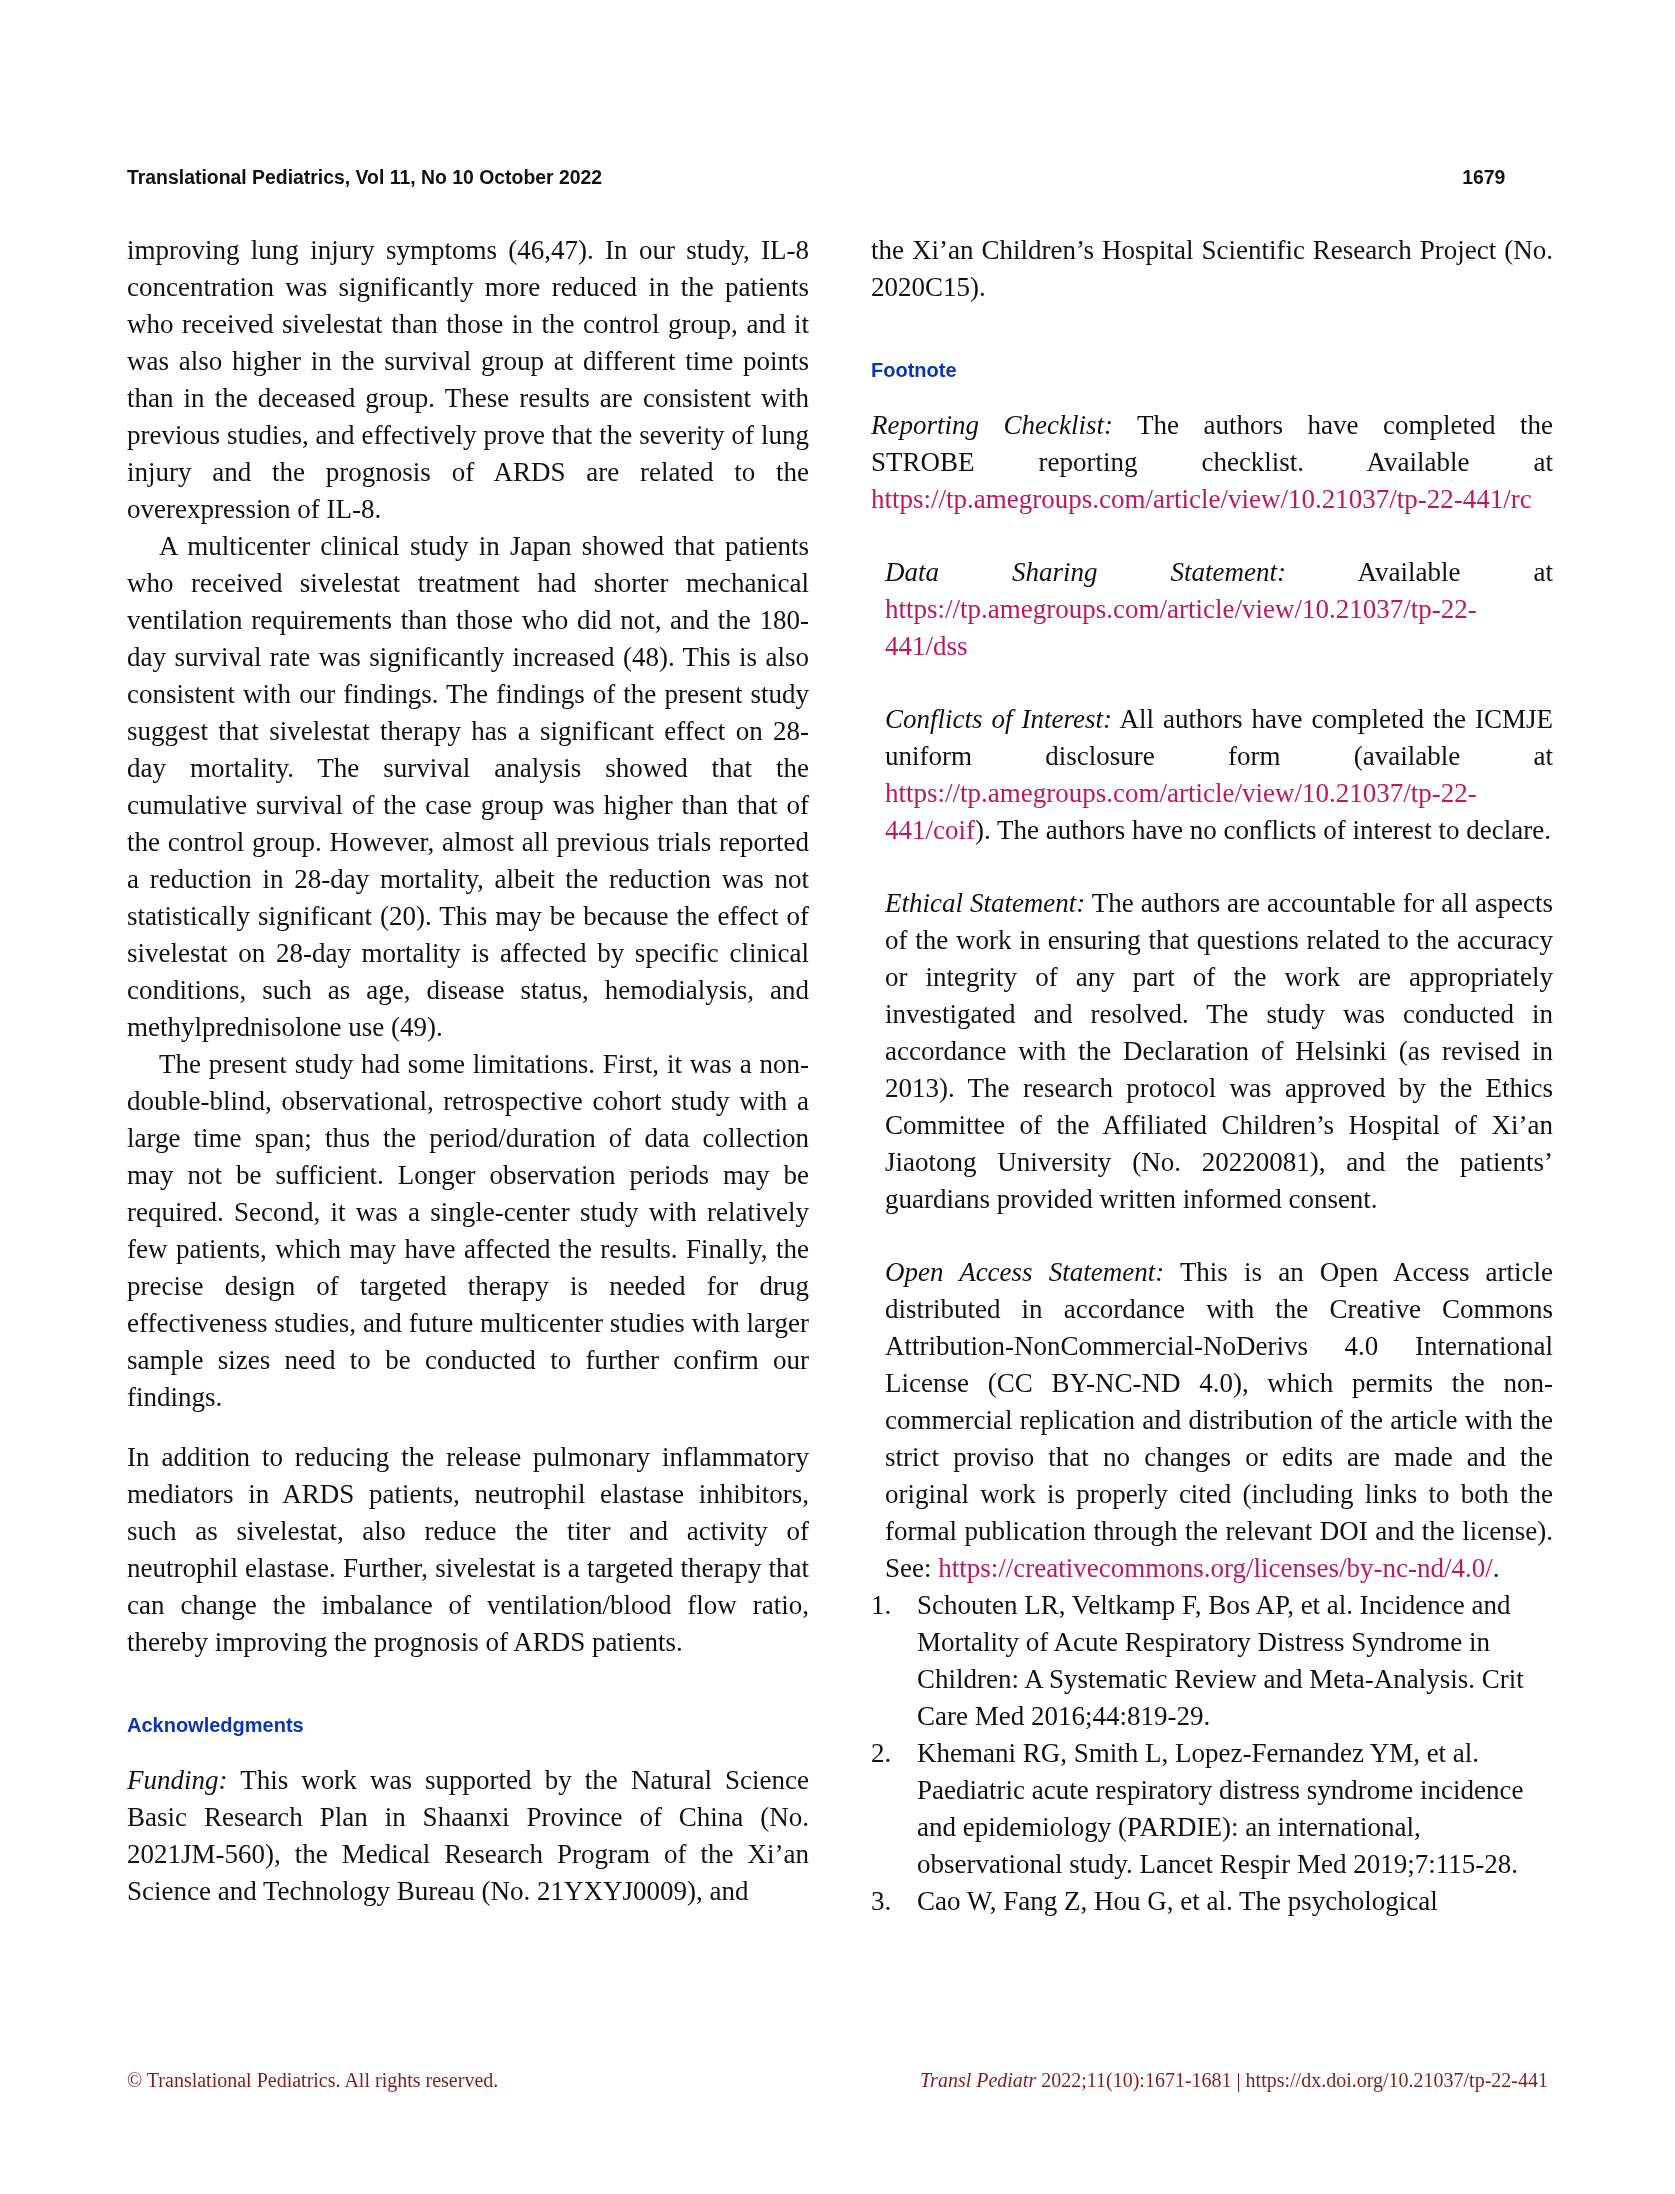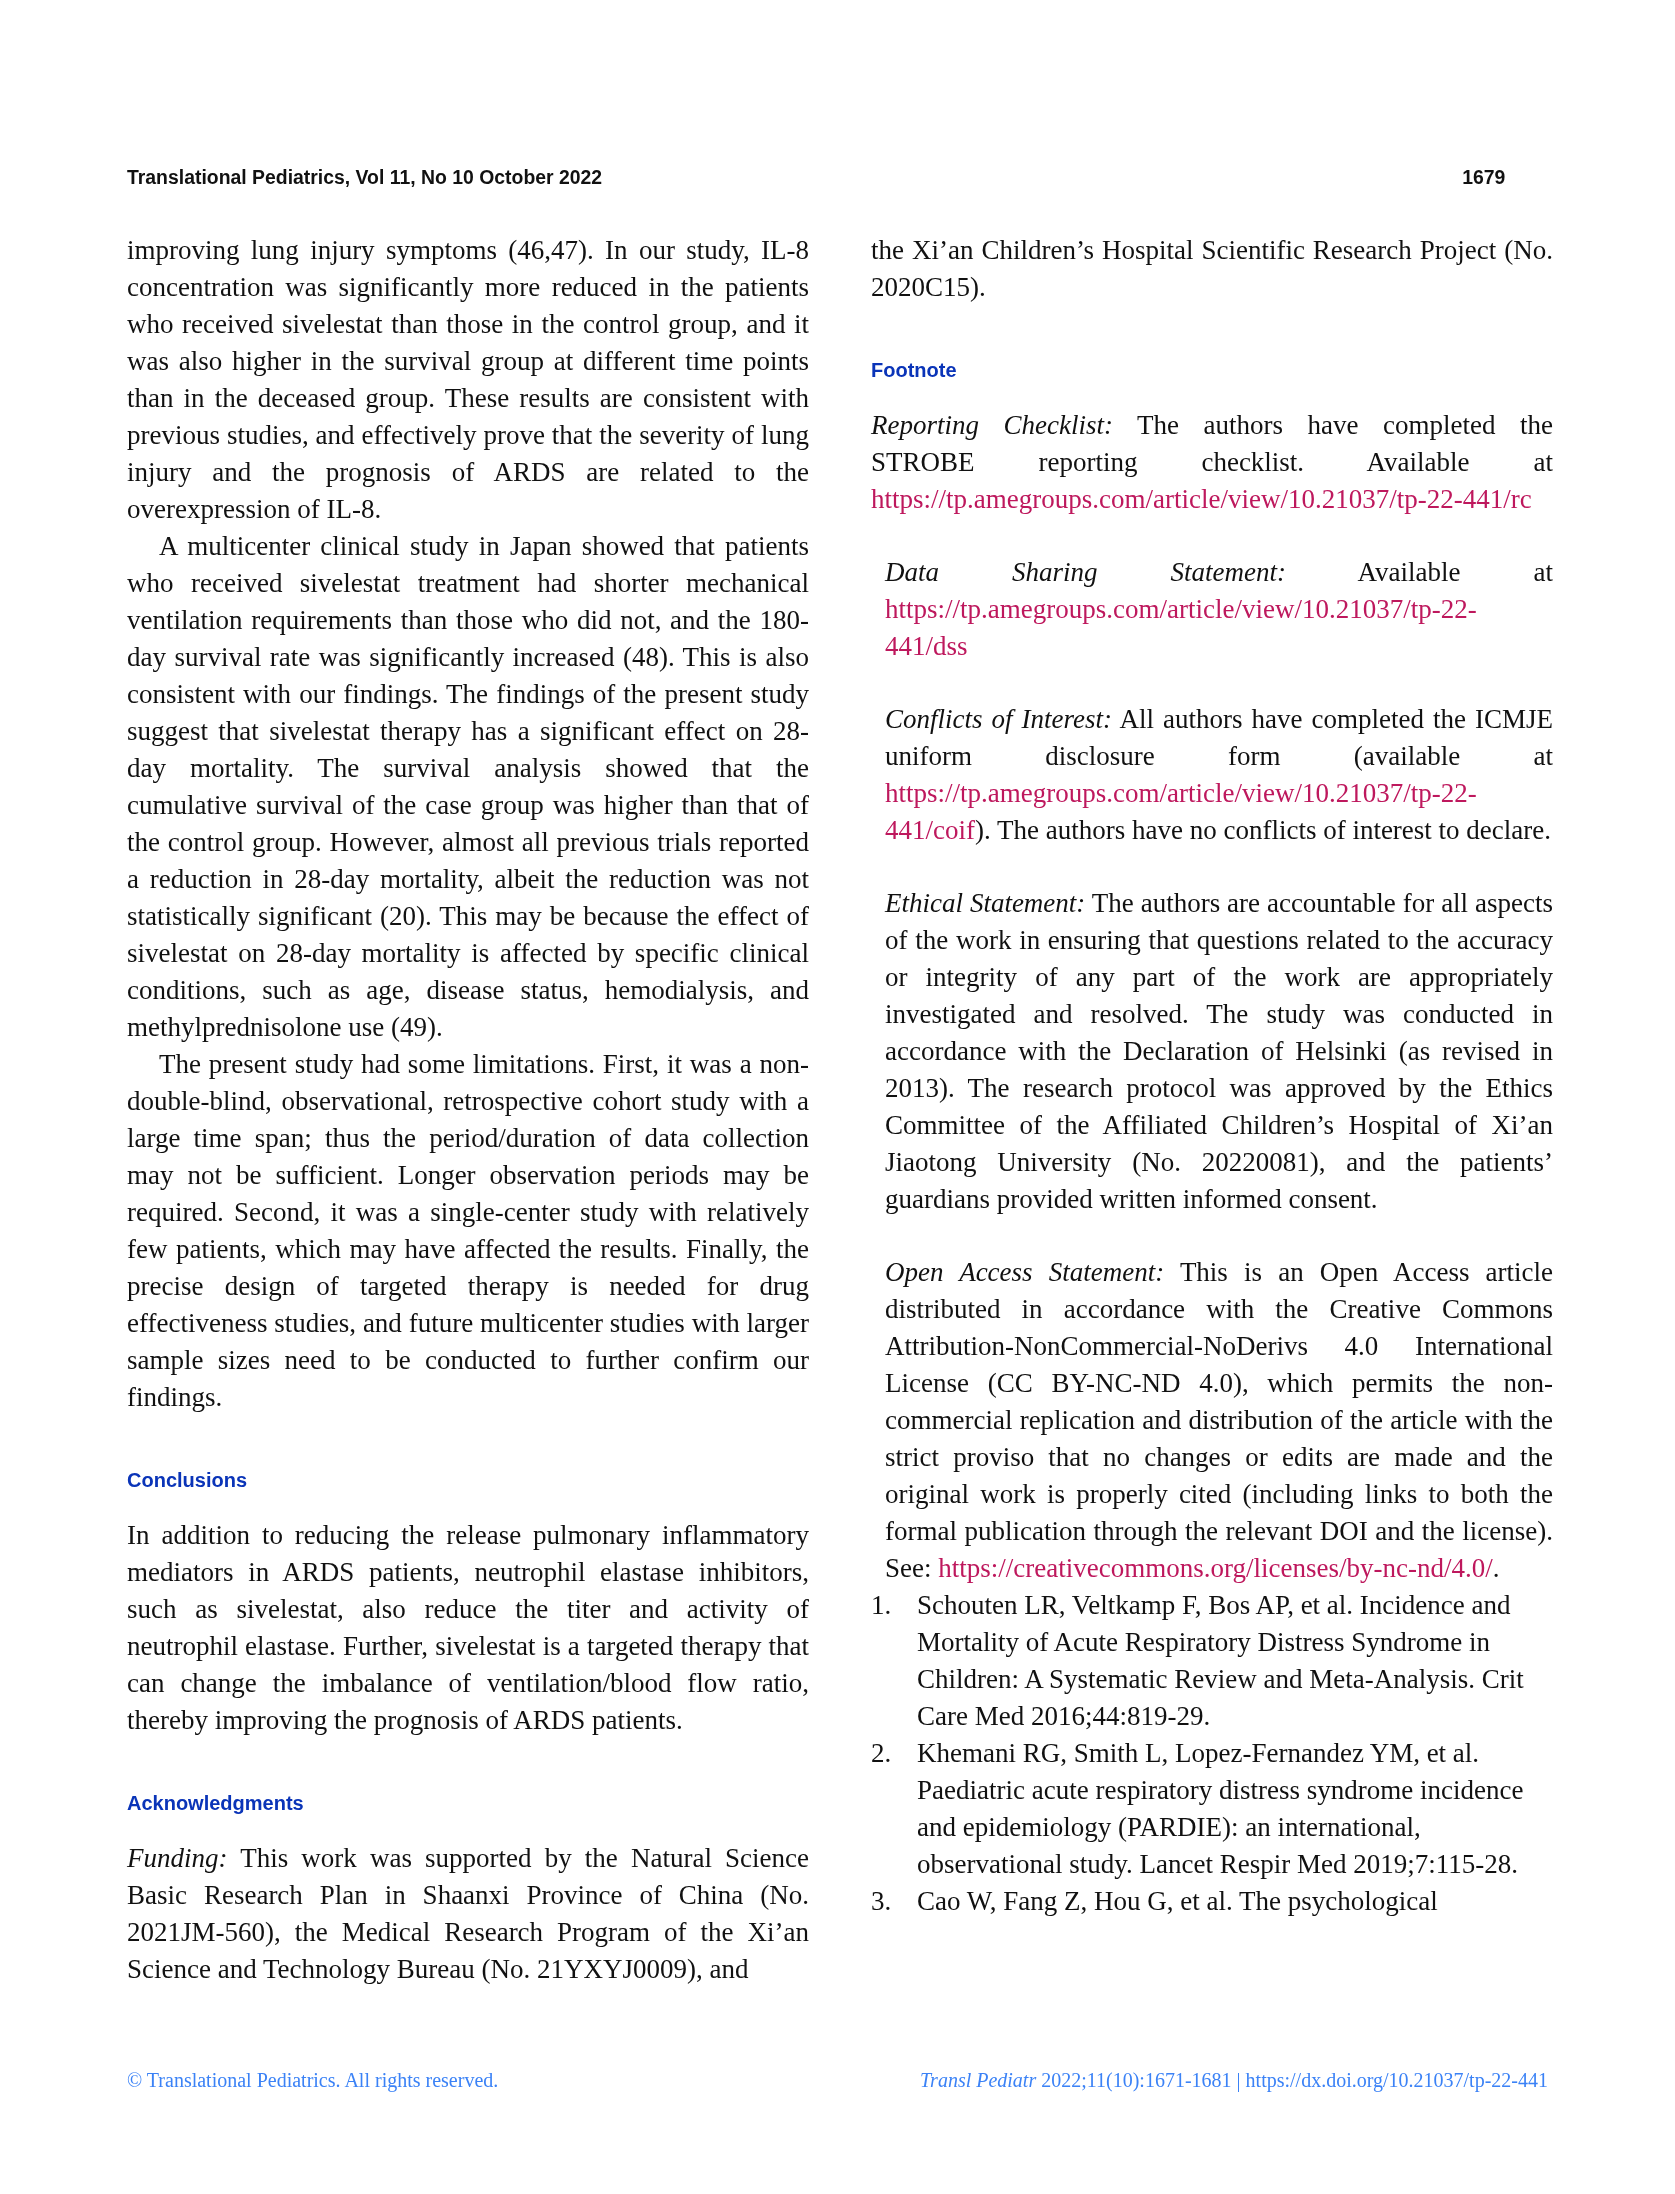--- a/index.html
+++ b/index.html
@@ -34,37 +34,36 @@
   .gap-before-head { margin-top: 51px; }
   .gap-after-head { margin-top: 23px; }
   .gap-para { margin-top: 36px; margin-left: 14px; }
   .refs { margin: 0; padding: 0; list-style: none; text-align: left; }
   .refs li { display: flex; }
   .refs .num { width: 46px; flex: none; }
   .refs .txt { flex: 1; }
   .footer {
     position: absolute; top: 2069px; left: 127px; width: 1421px;
     display: flex; justify-content: space-between;
-    font-size: 20px; color: #3b82f6; text-align: center;
+    font-size: 20px; color: #7f1d1d; text-align: center;
   }
 </style>
 </head>
 <body>
 
 <div class="running-head">
   <span>Translational Pediatrics, Vol 11, No 10 October 2022</span>
   <span>1679</span>
 </div>
 
 <div class="col col-left">
   <p>improving lung injury symptoms (46,47). In our study, IL-8 concentration was significantly more reduced in the patients who received sivelestat than those in the control group, and it was also higher in the survival group at different time points than in the deceased group. These results are consistent with previous studies, and effectively prove that the severity of lung injury and the prognosis of ARDS are related to the overexpression of IL-8.</p>
   <p class="indent">A multicenter clinical study in Japan showed that patients who received sivelestat treatment had shorter mechanical ventilation requirements than those who did not, and the 180-day survival rate was significantly increased (48). This is also consistent with our findings. The findings of the present study suggest that sivelestat therapy has a significant effect on 28-day mortality. The survival analysis showed that the cumulative survival of the case group was higher than that of the control group. However, almost all previous trials reported a reduction in 28-day mortality, albeit the reduction was not statistically significant (20). This may be because the effect of sivelestat on 28-day mortality is affected by specific clinical conditions, such as age, disease status, hemodialysis, and methylprednisolone use (49).</p>
   <p class="indent">The present study had some limitations. First, it was a non-double-blind, observational, retrospective cohort study with a large time span; thus the period/duration of data collection may not be sufficient. Longer observation periods may be required. Second, it was a single-center study with relatively few patients, which may have affected the results. Finally, the precise design of targeted therapy is needed for drug effectiveness studies, and future multicenter studies with larger sample sizes need to be conducted to further confirm our findings.</p>
 
-  <div class="section-head gap-before-head">Conclusions</div>
   <p class="gap-after-head">In addition to reducing the release pulmonary inflammatory mediators in ARDS patients, neutrophil elastase inhibitors, such as sivelestat, also reduce the titer and activity of neutrophil elastase. Further, sivelestat is a targeted therapy that can change the imbalance of ventilation/blood flow ratio, thereby improving the prognosis of ARDS patients.</p>
 
   <div class="section-head gap-before-head">Acknowledgments</div>
   <p class="gap-after-head"><em>Funding:</em><span> This work was supported by the Natural Science Basic Research Plan in Shaanxi Province of China (No. 2021JM-560), the Medical Research Program of the Xi’an Science and Technology Bureau (No. 21YXYJ0009), and</span></p>
 </div>
 
 <div class="col col-right">
   <p>the Xi’an Children’s Hospital Scientific Research Project (No. 2020C15).</p>
 
   <div class="section-head gap-before-head">Footnote</div>

